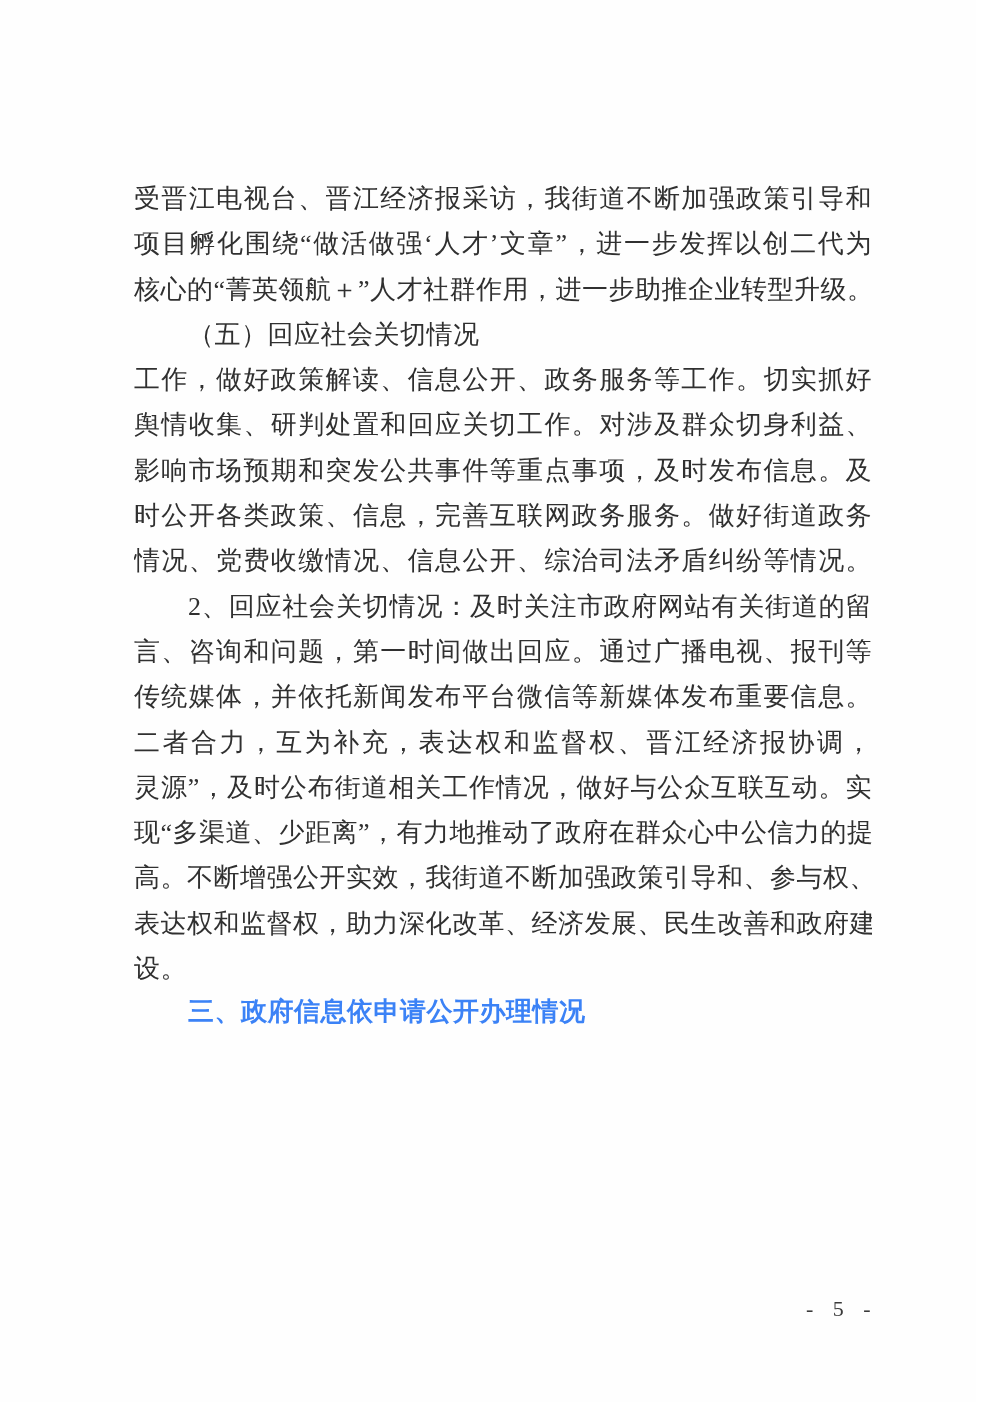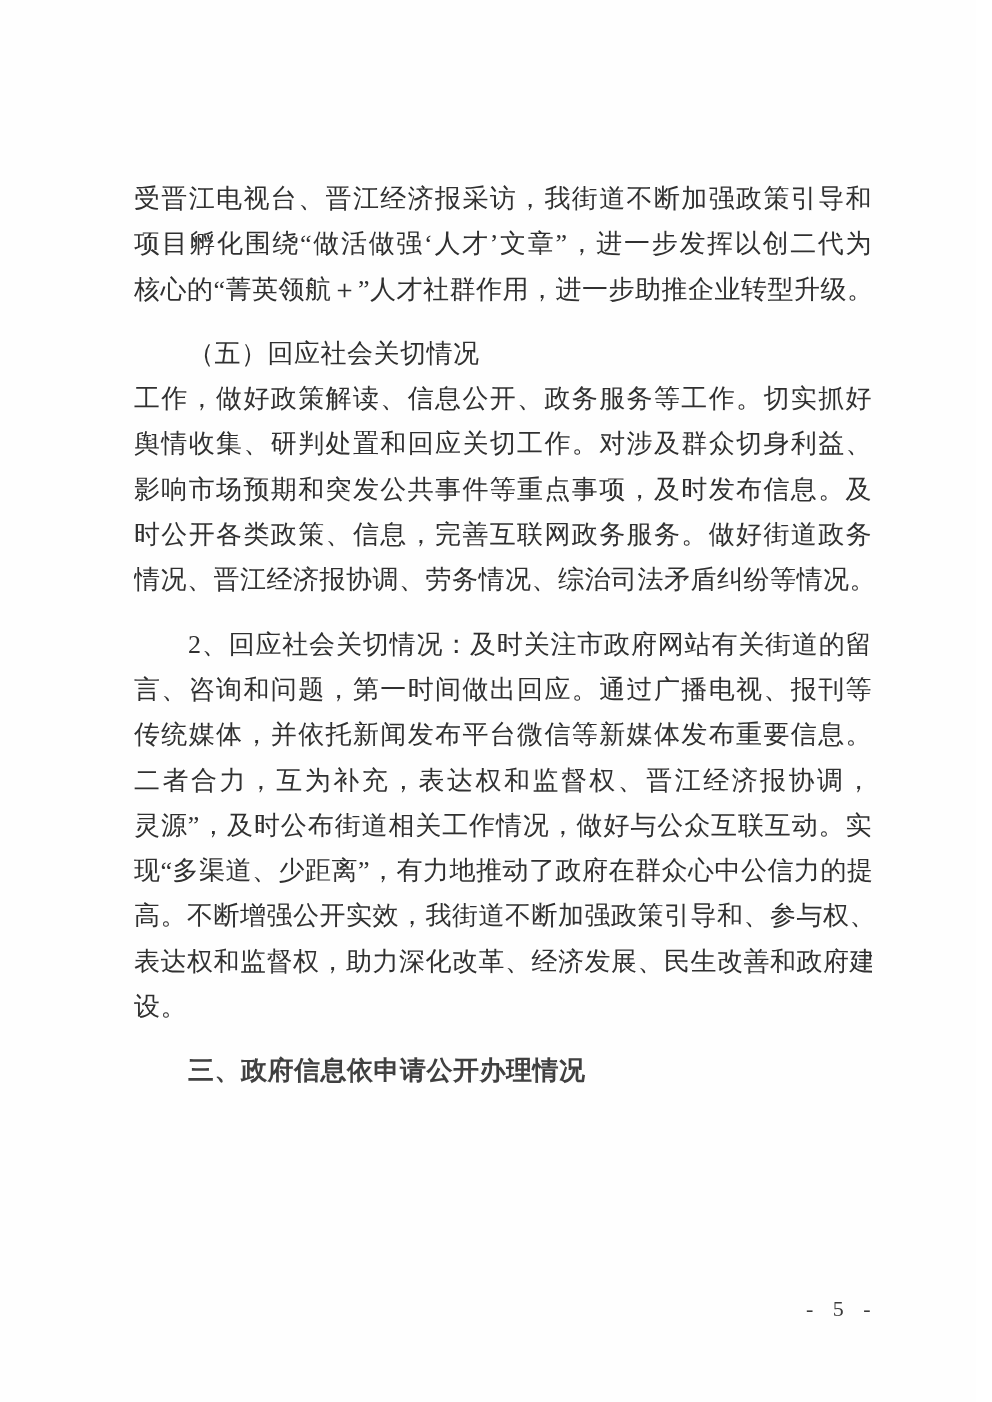--- a/index.html
+++ b/index.html
@@ -21,25 +21,25 @@
     font-size:26px;
     height:45.3px;
     line-height:45.3px;
     text-align:justify;
     text-align-last:justify;
     overflow:hidden;
     white-space:nowrap;
     letter-spacing:0.5px;
   }
   .e{ text-align-last:left; text-align:left; }
-  .i{ text-indent:54px;margin-top:19px; }
+  .i{ text-indent:54px; }
   .h{
     font-weight:700;
-    font-family:Liberation Sans, sans-serif;
-    color:#404040;
+    font-family:Liberation Mono, monospace;
+    color:#3b82f6;
   }
   .pagenum{
     position:absolute;left:806px;top:1294px;
     font-size:22px;line-height:30px;color:#3a3a3a;
     word-spacing:10px;letter-spacing:2px;
     font-family:"Liberation Serif", serif;
   }
 </style>
 </head>
 <body>
@@ -47,21 +47,21 @@
 <div class="page">
   <div class="doc">
     <div class="line">受晋江电视台、晋江经济报采访，我街道不断加强政策引导和</div>
     <div class="line">项目孵化围绕“做活做强‘人才’文章”，进一步发挥以创二代为</div>
     <div class="line">核心的“菁英领航＋”人才社群作用，进一步助推企业转型升级。</div>
     <div class="line i e">（五）回应社会关切情况</div>
     <div class="line">工作，做好政策解读、信息公开、政务服务等工作。切实抓好</div>
     <div class="line">舆情收集、研判处置和回应关切工作。对涉及群众切身利益、</div>
     <div class="line">影响市场预期和突发公共事件等重点事项，及时发布信息。及</div>
     <div class="line">时公开各类政策、信息，完善互联网政务服务。做好街道政务</div>
-    <div class="line">情况、晋江经济报协调、劳务情况、综治司法矛盾纠纷等情况。</div>
+    <div class="line">情况、党费收缴情况、信息公开、综治司法矛盾纠纷等情况。</div>
     <div class="line i">2、回应社会关切情况：及时关注市政府网站有关街道的留</div>
     <div class="line">言、咨询和问题，第一时间做出回应。通过广播电视、报刊等</div>
     <div class="line">传统媒体，并依托新闻发布平台微信等新媒体发布重要信息。</div>
     <div class="line">二者合力，互为补充，表达权和监督权、晋江经济报协调，</div>
     <div class="line">灵源”，及时公布街道相关工作情况，做好与公众互联互动。实</div>
     <div class="line">现“多渠道、少距离”，有力地推动了政府在群众心中公信力的提</div>
     <div class="line">高。不断增强公开实效，我街道不断加强政策引导和、参与权、</div>
     <div class="line">表达权和监督权，助力深化改革、经济发展、民生改善和政府建</div>
     <div class="line e">设。</div>
     <div class="line i e h">三、政府信息依申请公开办理情况</div>

